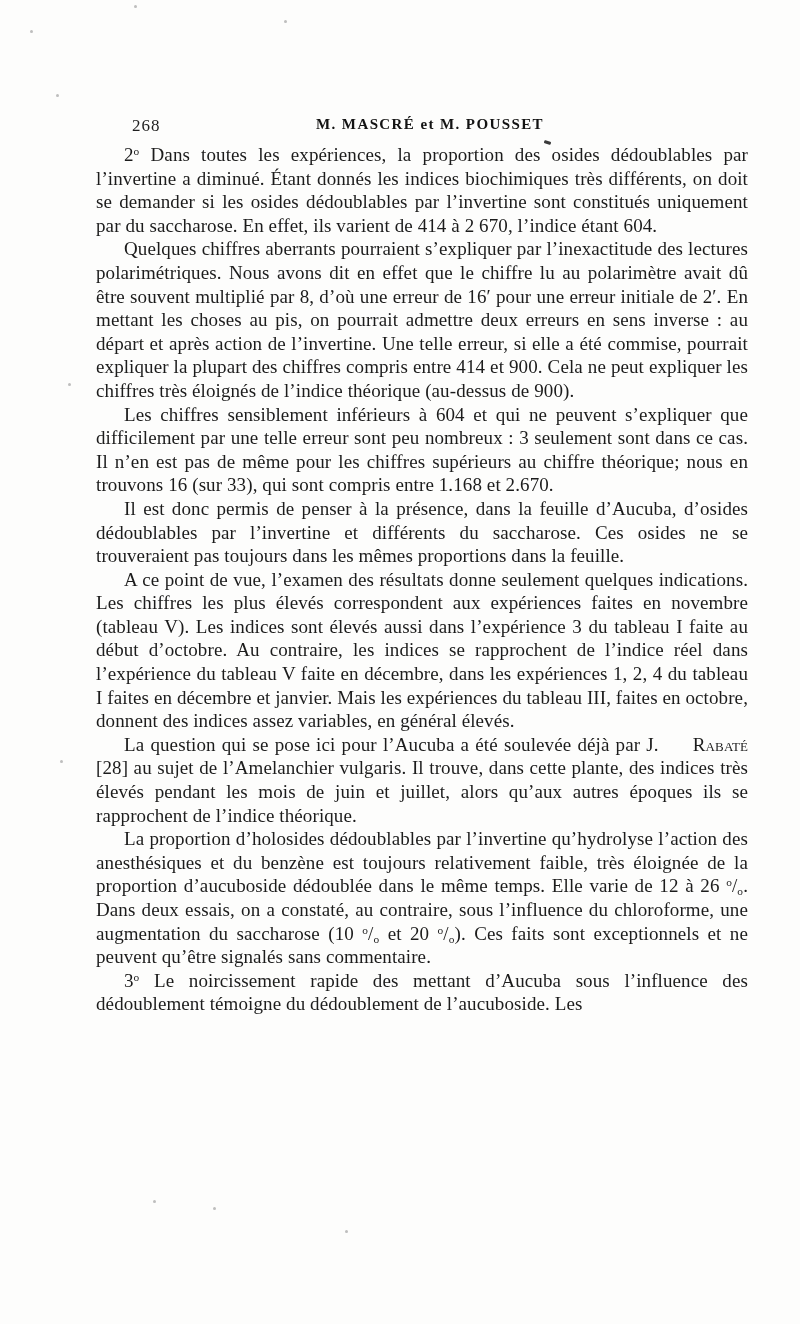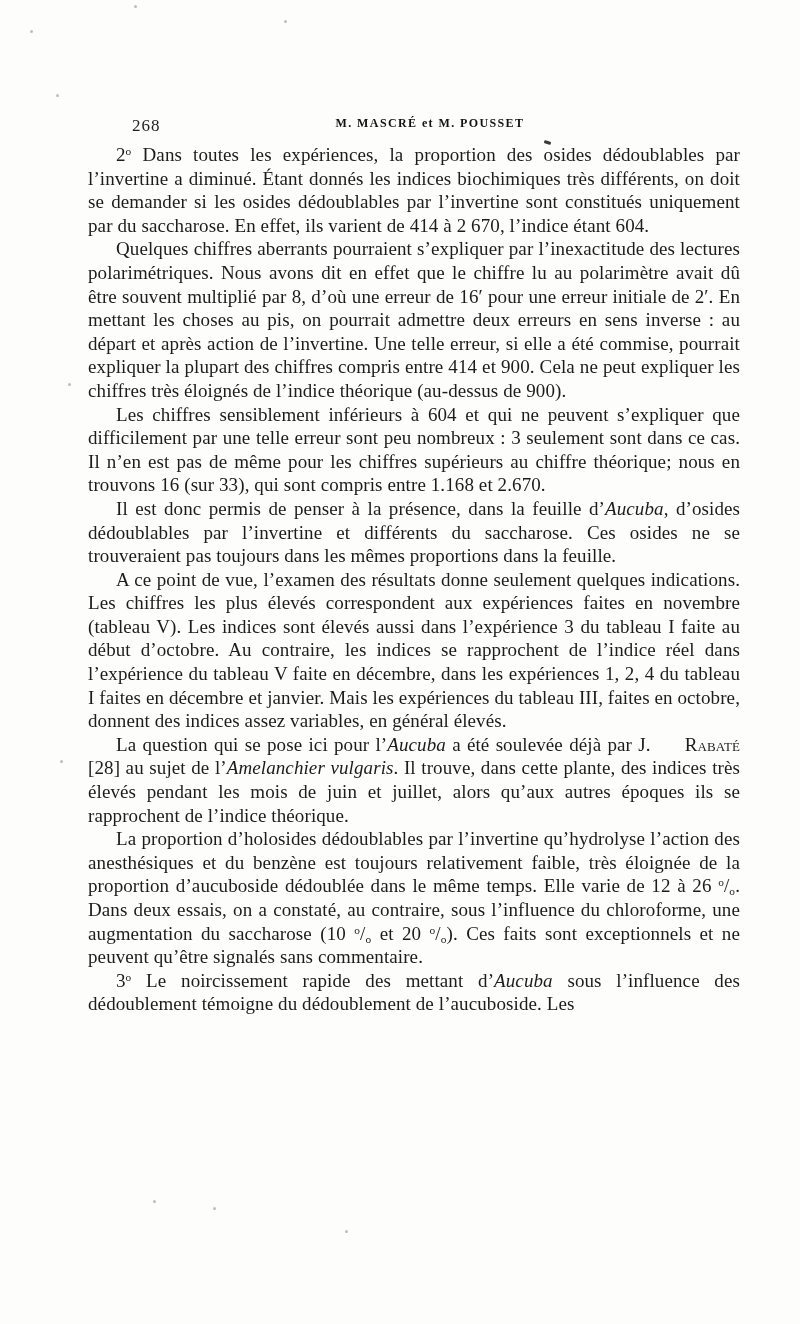--- a/index.html
+++ b/index.html
@@ -28,41 +28,41 @@
     letter-spacing: 1px;
     color: #1f1f1f;
   }
   .running-title {
     position: absolute;
     left: 0;
     right: 0;
     top: 0;
     text-align: center;
     font-weight: bold;
-    font-size: 12px;
+    font-size: 15px;
     letter-spacing: 1.4px;
     color: #131313;
     white-space: nowrap;
   }
   .text-block {
     position: absolute;
     top: 143px;
-    left: 88px;
+    left: 96px;
     width: 652px;
     text-align: justify;
     font-size: 19px;
     line-height: 23.6px;
     letter-spacing: 0.1px;
     color: #1c1c1c;
   }
   .para {
     margin: 0;
     text-indent: 28px;
   }
-  .it { font-style: italic; }
+  .it { }
   .sc { font-variant: small-caps; margin-left: 28px; }
   sup, sub {
     line-height: 0;
     font-size: 0.6em;
   }
   sup { vertical-align: 0.55em; }
   sub { vertical-align: -0.25em; }
   .speck {
     position: absolute;
     background: #8a8a8a;

